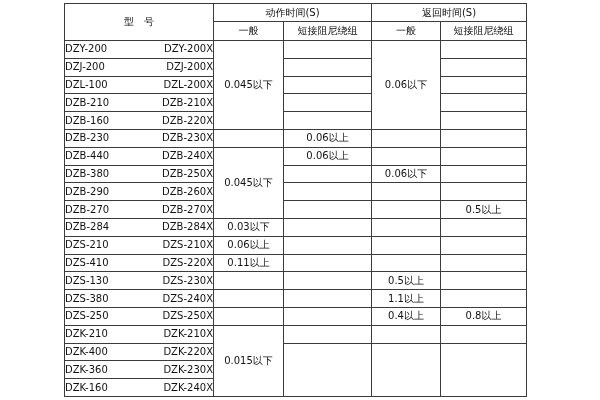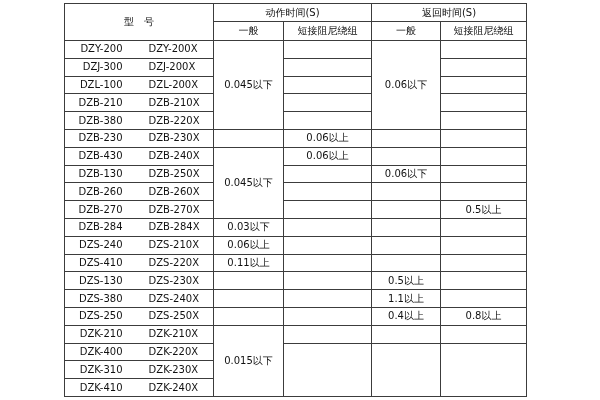--- a/index.html
+++ b/index.html
@@ -34,21 +34,21 @@
     vertical-align: middle;
     font-weight: normal;
     white-space: nowrap;
     overflow: hidden;
   }
   tr.hdr-row-1 { height: 18px; }
   tr.hdr-row-2 { height: 19px; }
   tr.data-row  { height: 17.8px; }
   .model-wrap {
     display: flex;
-    justify-content: center;
+    justify-content: space-between;
     align-items: center;
     gap: 26px;
   }
 </style>
 </head>
 <body>
 
 <div class="canvas">
   <table class="spec-table">
     <colgroup>
@@ -80,21 +80,21 @@
             </div>
           </td>
           <td rowspan="5">0.045以下</td>
           <td></td>
           <td rowspan="5">0.06以下</td>
           <td></td>
         </tr>
         <tr class="data-row">
           <td>
             <div class="model-wrap">
-              <span>DZJ-300</span>
+              <span>DZJ-200</span>
               <span>DZJ-200X</span>
             </div>
           </td>
           <td></td>
           <td></td>
         </tr>
         <tr class="data-row">
           <td>
             <div class="model-wrap">
               <span>DZL-100</span>
@@ -110,21 +110,21 @@
               <span>DZB-210</span>
               <span>DZB-210X</span>
             </div>
           </td>
           <td></td>
           <td></td>
         </tr>
         <tr class="data-row">
           <td>
             <div class="model-wrap">
-              <span>DZB-380</span>
+              <span>DZB-160</span>
               <span>DZB-220X</span>
             </div>
           </td>
           <td></td>
           <td></td>
         </tr>
         <tr class="data-row">
           <td>
             <div class="model-wrap">
               <span>DZB-230</span>
@@ -132,44 +132,44 @@
             </div>
           </td>
           <td></td>
           <td>0.06以上</td>
           <td></td>
           <td></td>
         </tr>
         <tr class="data-row">
           <td>
             <div class="model-wrap">
-              <span>DZB-430</span>
+              <span>DZB-440</span>
               <span>DZB-240X</span>
             </div>
           </td>
           <td rowspan="4">0.045以下</td>
           <td>0.06以上</td>
           <td></td>
           <td></td>
         </tr>
         <tr class="data-row">
           <td>
             <div class="model-wrap">
-              <span>DZB-130</span>
+              <span>DZB-380</span>
               <span>DZB-250X</span>
             </div>
           </td>
           <td></td>
           <td>0.06以下</td>
           <td></td>
         </tr>
         <tr class="data-row">
           <td>
             <div class="model-wrap">
-              <span>DZB-260</span>
+              <span>DZB-290</span>
               <span>DZB-260X</span>
             </div>
           </td>
           <td></td>
           <td></td>
           <td></td>
         </tr>
         <tr class="data-row">
           <td>
             <div class="model-wrap">
@@ -189,21 +189,21 @@
             </div>
           </td>
           <td>0.03以下</td>
           <td></td>
           <td></td>
           <td></td>
         </tr>
         <tr class="data-row">
           <td>
             <div class="model-wrap">
-              <span>DZS-240</span>
+              <span>DZS-210</span>
               <span>DZS-210X</span>
             </div>
           </td>
           <td>0.06以上</td>
           <td></td>
           <td></td>
           <td></td>
         </tr>
         <tr class="data-row">
           <td>
@@ -272,28 +272,28 @@
               <span>DZK-220X</span>
             </div>
           </td>
           <td rowspan="3"></td>
           <td rowspan="3"></td>
           <td rowspan="3"></td>
         </tr>
         <tr class="data-row">
           <td>
             <div class="model-wrap">
-              <span>DZK-310</span>
+              <span>DZK-360</span>
               <span>DZK-230X</span>
             </div>
           </td>
         </tr>
         <tr class="data-row">
           <td>
             <div class="model-wrap">
-              <span>DZK-410</span>
+              <span>DZK-160</span>
               <span>DZK-240X</span>
             </div>
           </td>
         </tr>
       </tbody>
   </table>
 </div>
 
 </body></html>

